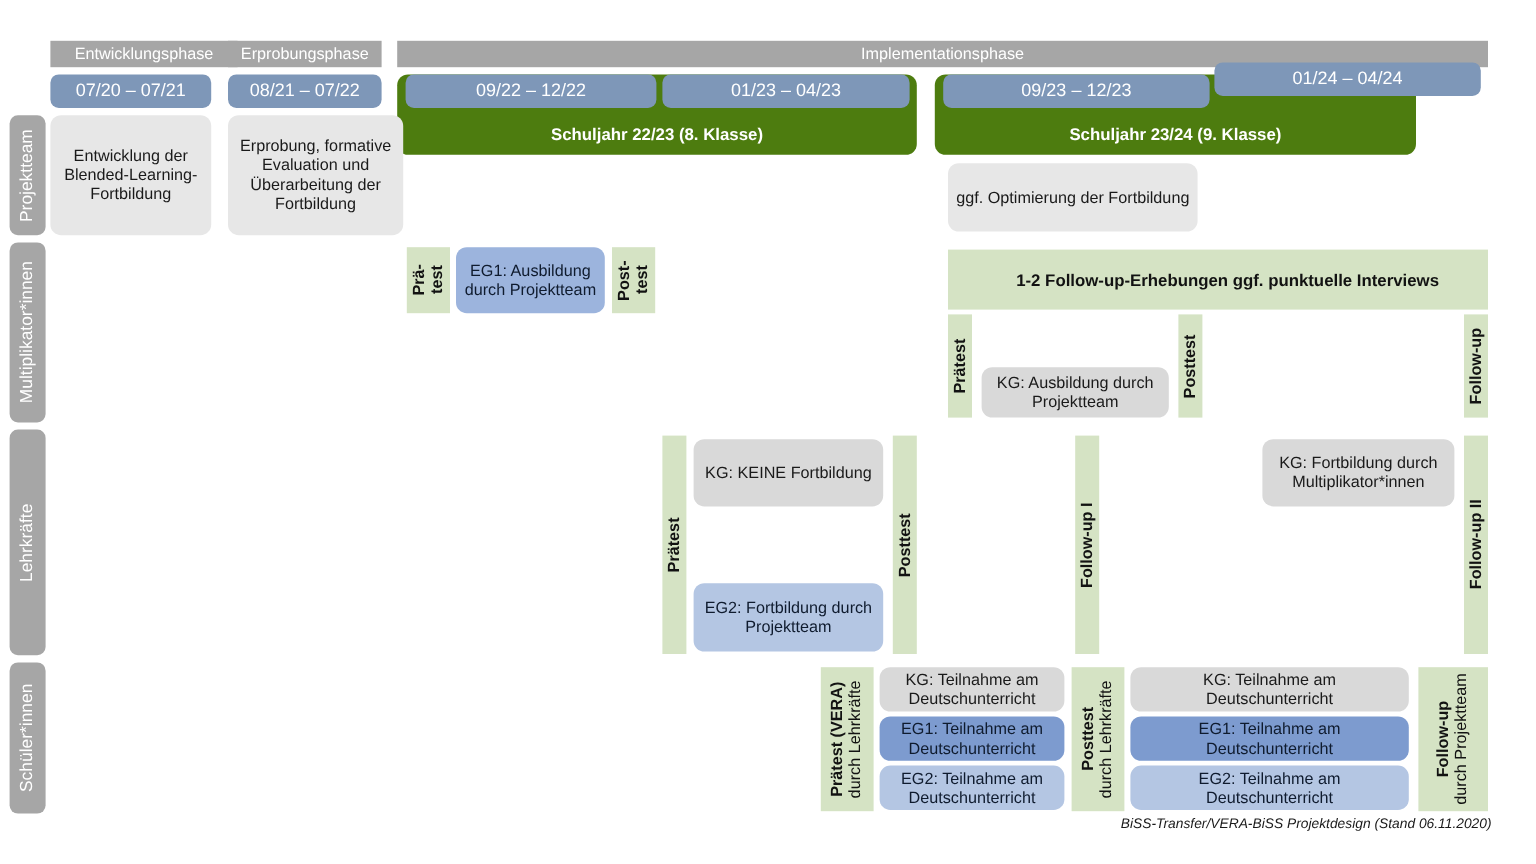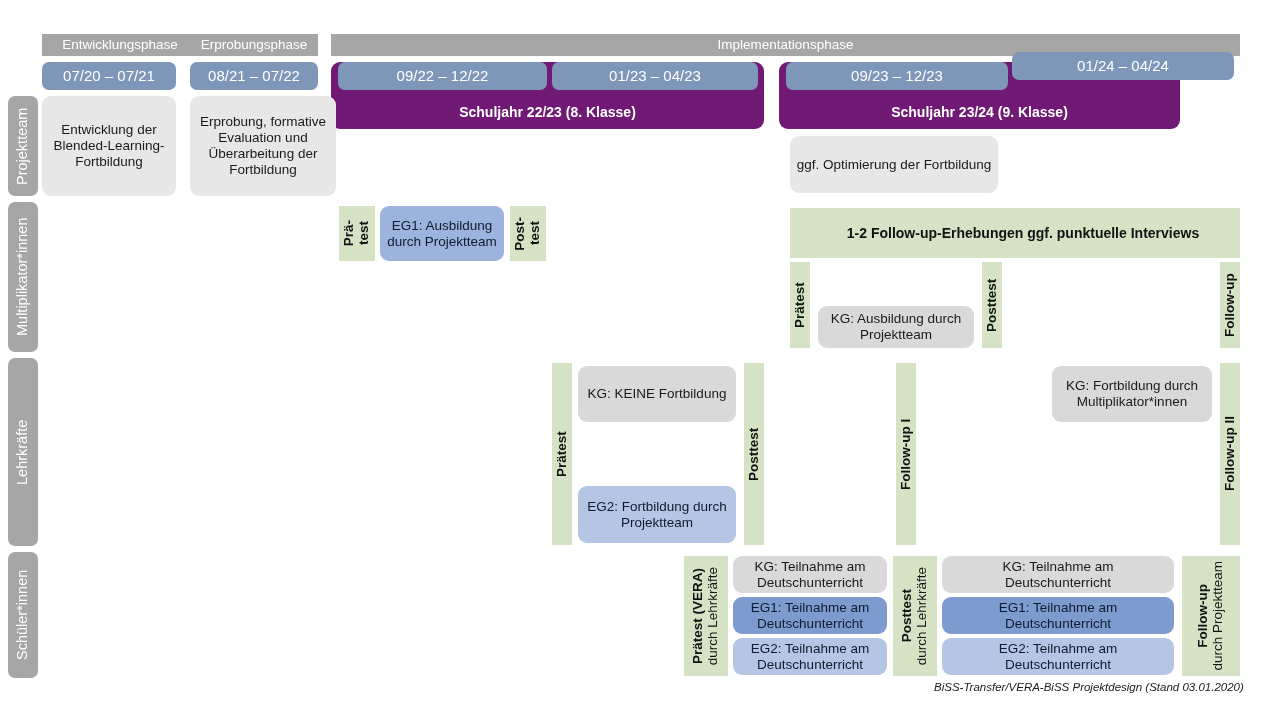--- a/index.html
+++ b/index.html
@@ -37,21 +37,21 @@
   
   .period-chip {
     background: #7e97b8;
     color: #ffffff;
     font-size: 15px;
     border-radius: 7px;
     height: 28px;
   }
   
   .schoolyear {
-    background: #701a75;
+    background: #4d7c0f;
     color: #ffffff;
     font-size: 14px;
     font-weight: bold;
     border-radius: 9px;
     align-items: flex-end;
     padding-bottom: 8px;
   }
   
   .row-label {
     background: #a6a6a6;
@@ -175,15 +175,15 @@
 
   <div class="box card card-gray2" style="left:942px; top:556px; width:232px; height:37px;">KG: Teilnahme am Deutschunterricht</div>
   <div class="box card card-blue-d" style="left:942px; top:597px; width:232px; height:37px;">EG1: Teilnahme am Deutschunterricht</div>
   <div class="box card card-blue-l" style="left:942px; top:638px; width:232px; height:37px;">EG2: Teilnahme am Deutschunterricht</div>
 
   <div class="box green" style="left:1182px; top:556px; width:58px; height:120px;">
     <span class="two-line-v">Follow-up</span>
     <span class="two-line-v sub" style="font-weight:normal;">durch Projektteam</span>
   </div>
 
-  <div class="footer-note" style="left:934px; top:681px;">BiSS-Transfer/VERA-BiSS Projektdesign (Stand 03.01.2020)</div>
+  <div class="footer-note" style="left:934px; top:681px;">BiSS-Transfer/VERA-BiSS Projektdesign (Stand 06.11.2020)</div>
 
 </div>
 
 </body></html>

